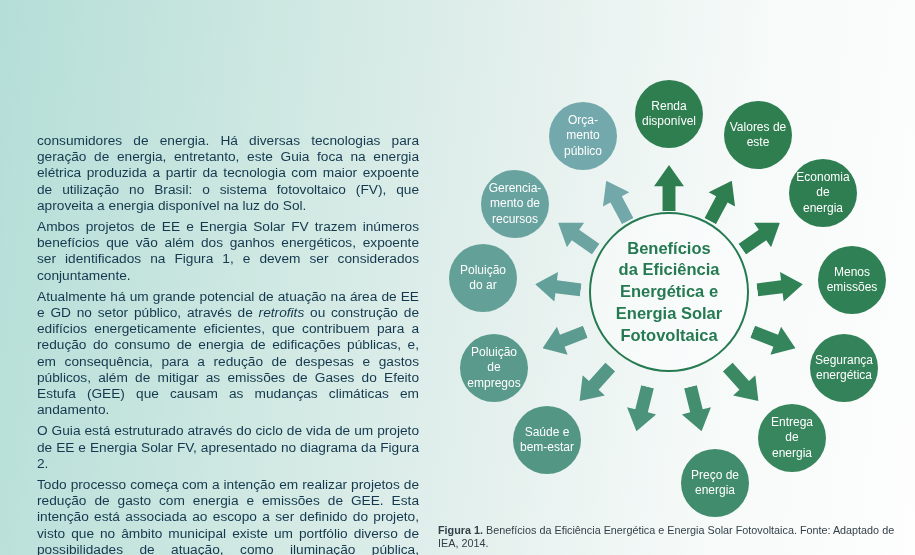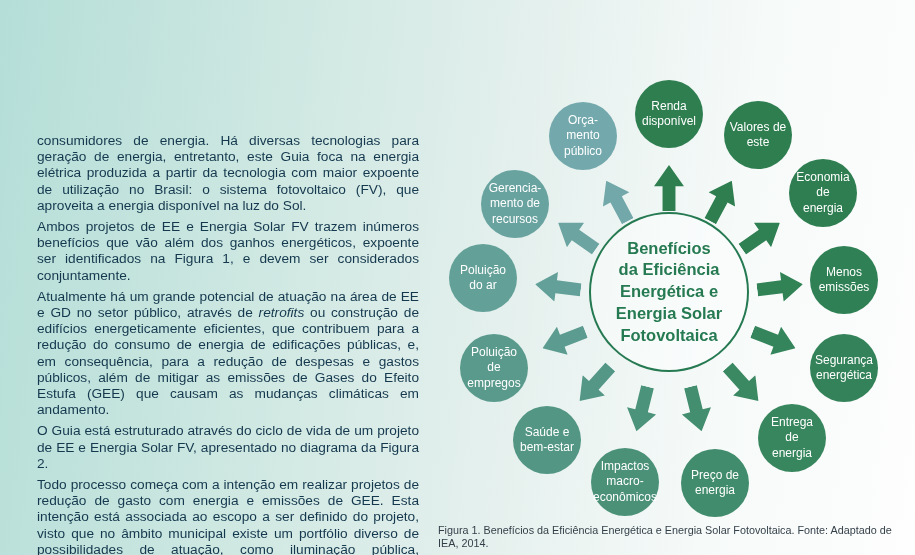--- a/index.html
+++ b/index.html
@@ -67,21 +67,21 @@
   
   .caption {
     position: absolute;
     left: 438px;
     top: 524px;
     width: 472px;
     font-size: 10.8px;
     line-height: 13px;
     color: #333f48;
   }
-  .caption .cap-label { font-weight: normal; }
+  .caption .cap-label { font-weight: bold; }
 </style>
 </head>
 <body>
 
 <div class="page">
 
   <div class="text-col">
     <p>consumidores de energia. Há diversas tecnologias para geração de energia, entretanto, este Guia foca na energia elétrica produzida a partir da tecnologia com maior expoente de utilização no Brasil: o sistema fotovoltaico (FV), que aproveita a energia disponível na luz do Sol.</p>
     <p>Ambos projetos de EE e Energia Solar FV trazem inúmeros benefícios que vão além dos ganhos energéticos, expoente ser identificados na Figura 1, e devem ser considerados conjuntamente.</p>
     <p><span>Atualmente há um grande potencial de atuação na área de EE e GD no setor público, através de </span><em>retrofits</em><span> ou construção de edifícios energeticamente eficientes, que contribuem para a redução do consumo de energia de edificações públicas, e, em consequência, para a redução de despesas e gastos públicos, além de mitigar as emissões de Gases do Efeito Estufa (GEE) que causam as mudanças climáticas em andamento.</span></p>
@@ -111,32 +111,29 @@
     <div class="arrow" style="left: 117px; top: 159px; transform: rotate(215deg); background: rgb(108, 164, 162);"></div>
     <div class="arrow" style="left: 157px; top: 124px; transform: rotate(242deg); background: rgb(115, 168, 170);"></div>
 
     <div class="node" style="left: 198px; top: 20px; background: rgb(46, 126, 80);">Renda
 disponível</div>
     <div class="node" style="left: 287px; top: 41px; background: rgb(46, 126, 80);">Valores de
 este</div>
     <div class="node" style="left: 352px; top: 99px; background: rgb(46, 126, 81);">Economia
 de
 energia</div>
-    <div class="node" style="left: 373px; top: 186px; background: rgb(47, 128, 84);">Menos
+    <div class="node" style="left: 381px; top: 186px; background: rgb(47, 128, 84);">Menos
 emissões</div>
     <div class="node" style="left: 373px; top: 274px; background: rgb(51, 130, 89);">Segurança
 energética</div>
     <div class="node" style="left: 321px; top: 344px; background: rgb(56, 134, 94); text-align: center;">Entrega
 de
 energia</div>
     <div class="node" style="left: 244px; top: 389px; background: rgb(65, 140, 108);">Preço de
 energia</div>
-    <div class="node" style="left: 154px; top: 388px; background: rgb(74, 145, 120);">Impactos
-macro-
-econômicos</div>
     <div class="node" style="left: 76px; top: 346px; background: rgb(82, 150, 131);">Saúde e
 bem-estar</div>
     <div class="node" style="left: 23px; top: 274px; background: rgb(89, 154, 140);">Poluição
 de
 empregos</div>
     <div class="node" style="left: 12px; top: 184px; background: rgb(99, 160, 152);">Poluição
 do ar</div>
     <div class="node" style="left: 44px; top: 110px; background: rgb(105, 163, 160);">Gerencia-
 mento de
 recursos</div>

